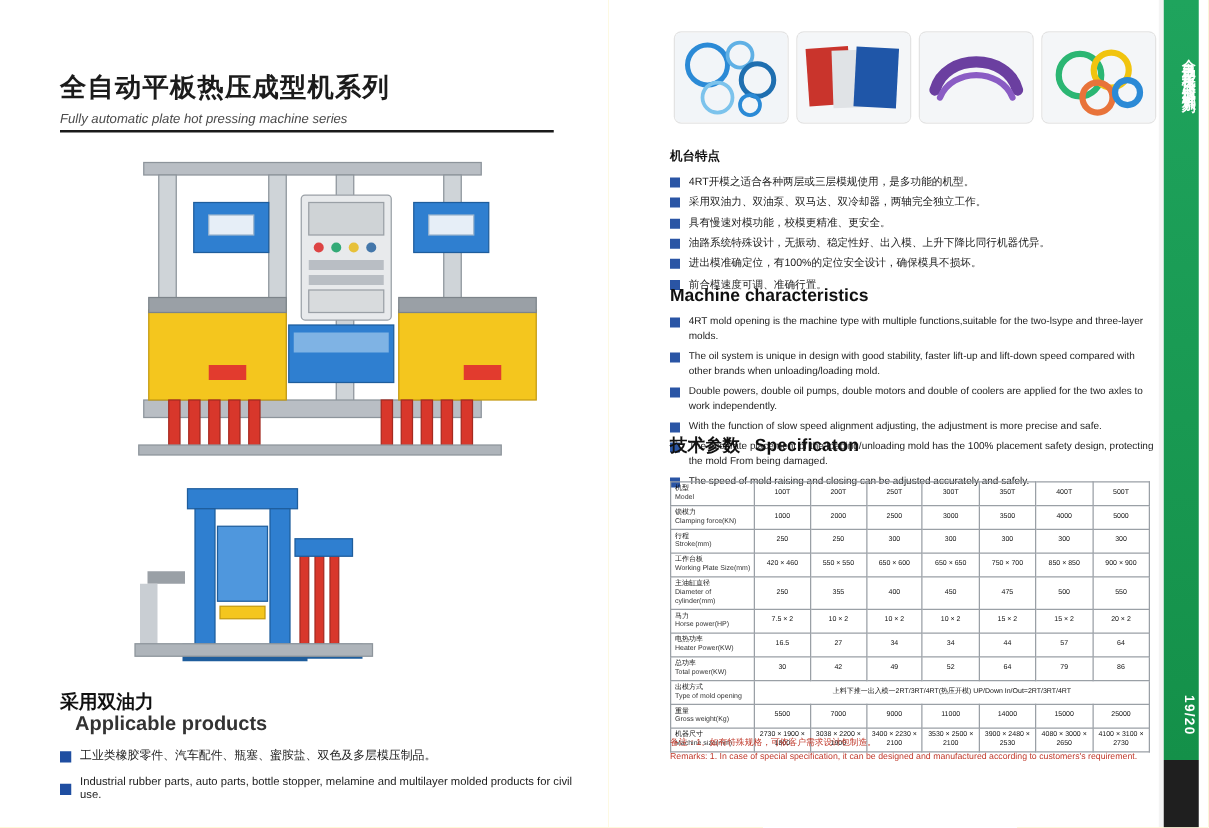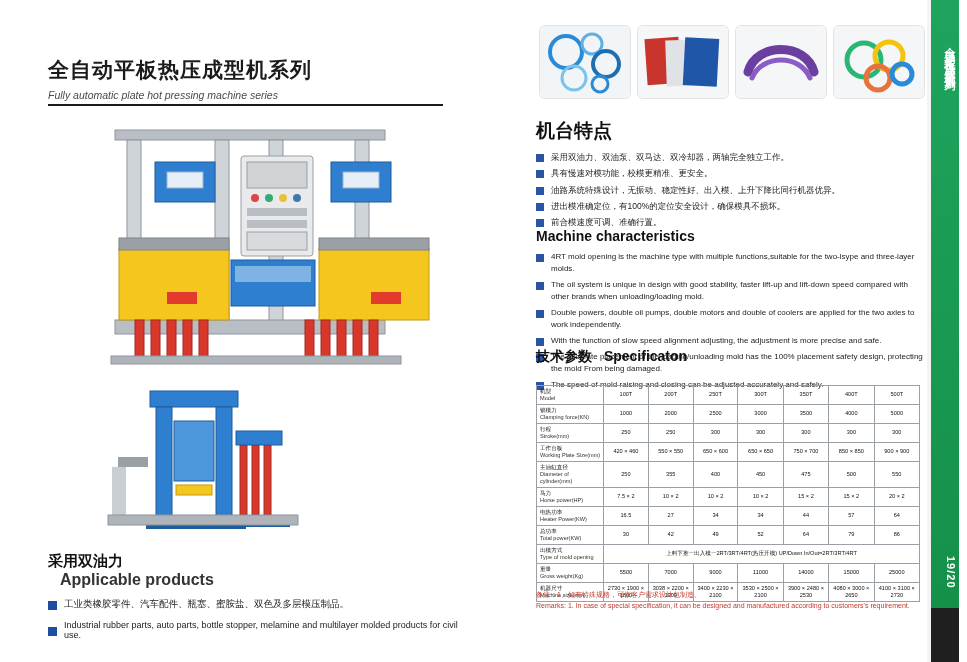--- a/index.html
+++ b/index.html
@@ -33,21 +33,21 @@
   .app-en{font-size:9px;color:#222;}
 
   
   .right{position:absolute;left:487px;top:0;width:480px;height:662px;background:#f4f4f4;}
   .right-inner{position:absolute;left:0;top:0;width:440px;height:662px;background:#fff;}
 
   .photos{position:absolute;left:540px;top:26px;width:390px;height:75px;display:flex;gap:8px;}
   .ph{width:90px;height:72px;border-radius:5px;overflow:hidden;position:relative;background:#fff;box-shadow:0 0 0 1px #e3e3e3;}
 
   .sec{position:absolute;left:536px;}
-  .sec-title{font-size:19px;font-weight:bold;color:#111;margin-bottom:7px;}
+  .sec-title{font-size:10px;font-weight:bold;color:#111;margin-bottom:7px;}
   .sec-title-en{font-size:14px;font-weight:bold;color:#111;margin:10px 0 7px;}
 
   .bullet{display:flex;align-items:flex-start;margin-bottom:4px;}
   .bullet .sq{width:8px;height:8px;background:#2a55a5;margin-right:7px;margin-top:3px;}
   .bullet .tx-cn{font-size:8.5px;color:#222;line-height:1.45;}
   .bullet .tx-en{font-size:8px;color:#222;line-height:1.5;}
 
   
   .spec-title{position:absolute;left:536px;top:348px;font-size:14px;font-weight:bold;color:#111;}
   table.spec{position:absolute;left:536px;top:385px;border-collapse:collapse;width:384px;
@@ -211,20 +211,24 @@
           <circle cx="68" cy="48" r="10" stroke="#2b8ad6"></circle>
         </g>
       </svg>
     </div>
   </div>
 
   <div class="sec" style="top:118px;width:390px;">
     <div class="sec-title">机台特点</div>
     <div class="bullet">
         <span class="sq"></span>
+        <span class="tx-cn">4RT开模之适合各种两层或三层模规使用，是多功能的机型。</span>
+      </div>
+    <div class="bullet">
+        <span class="sq"></span>
         <span class="tx-cn">采用双油力、双油泵、双马达、双冷却器，两轴完全独立工作。</span>
       </div>
     <div class="bullet">
         <span class="sq"></span>
         <span class="tx-cn">具有慢速对模功能，校模更精准、更安全。</span>
       </div>
     <div class="bullet">
         <span class="sq"></span>
         <span class="tx-cn">油路系统特殊设计，无振动、稳定性好、出入模、上升下降比同行机器优异。</span>
       </div>

